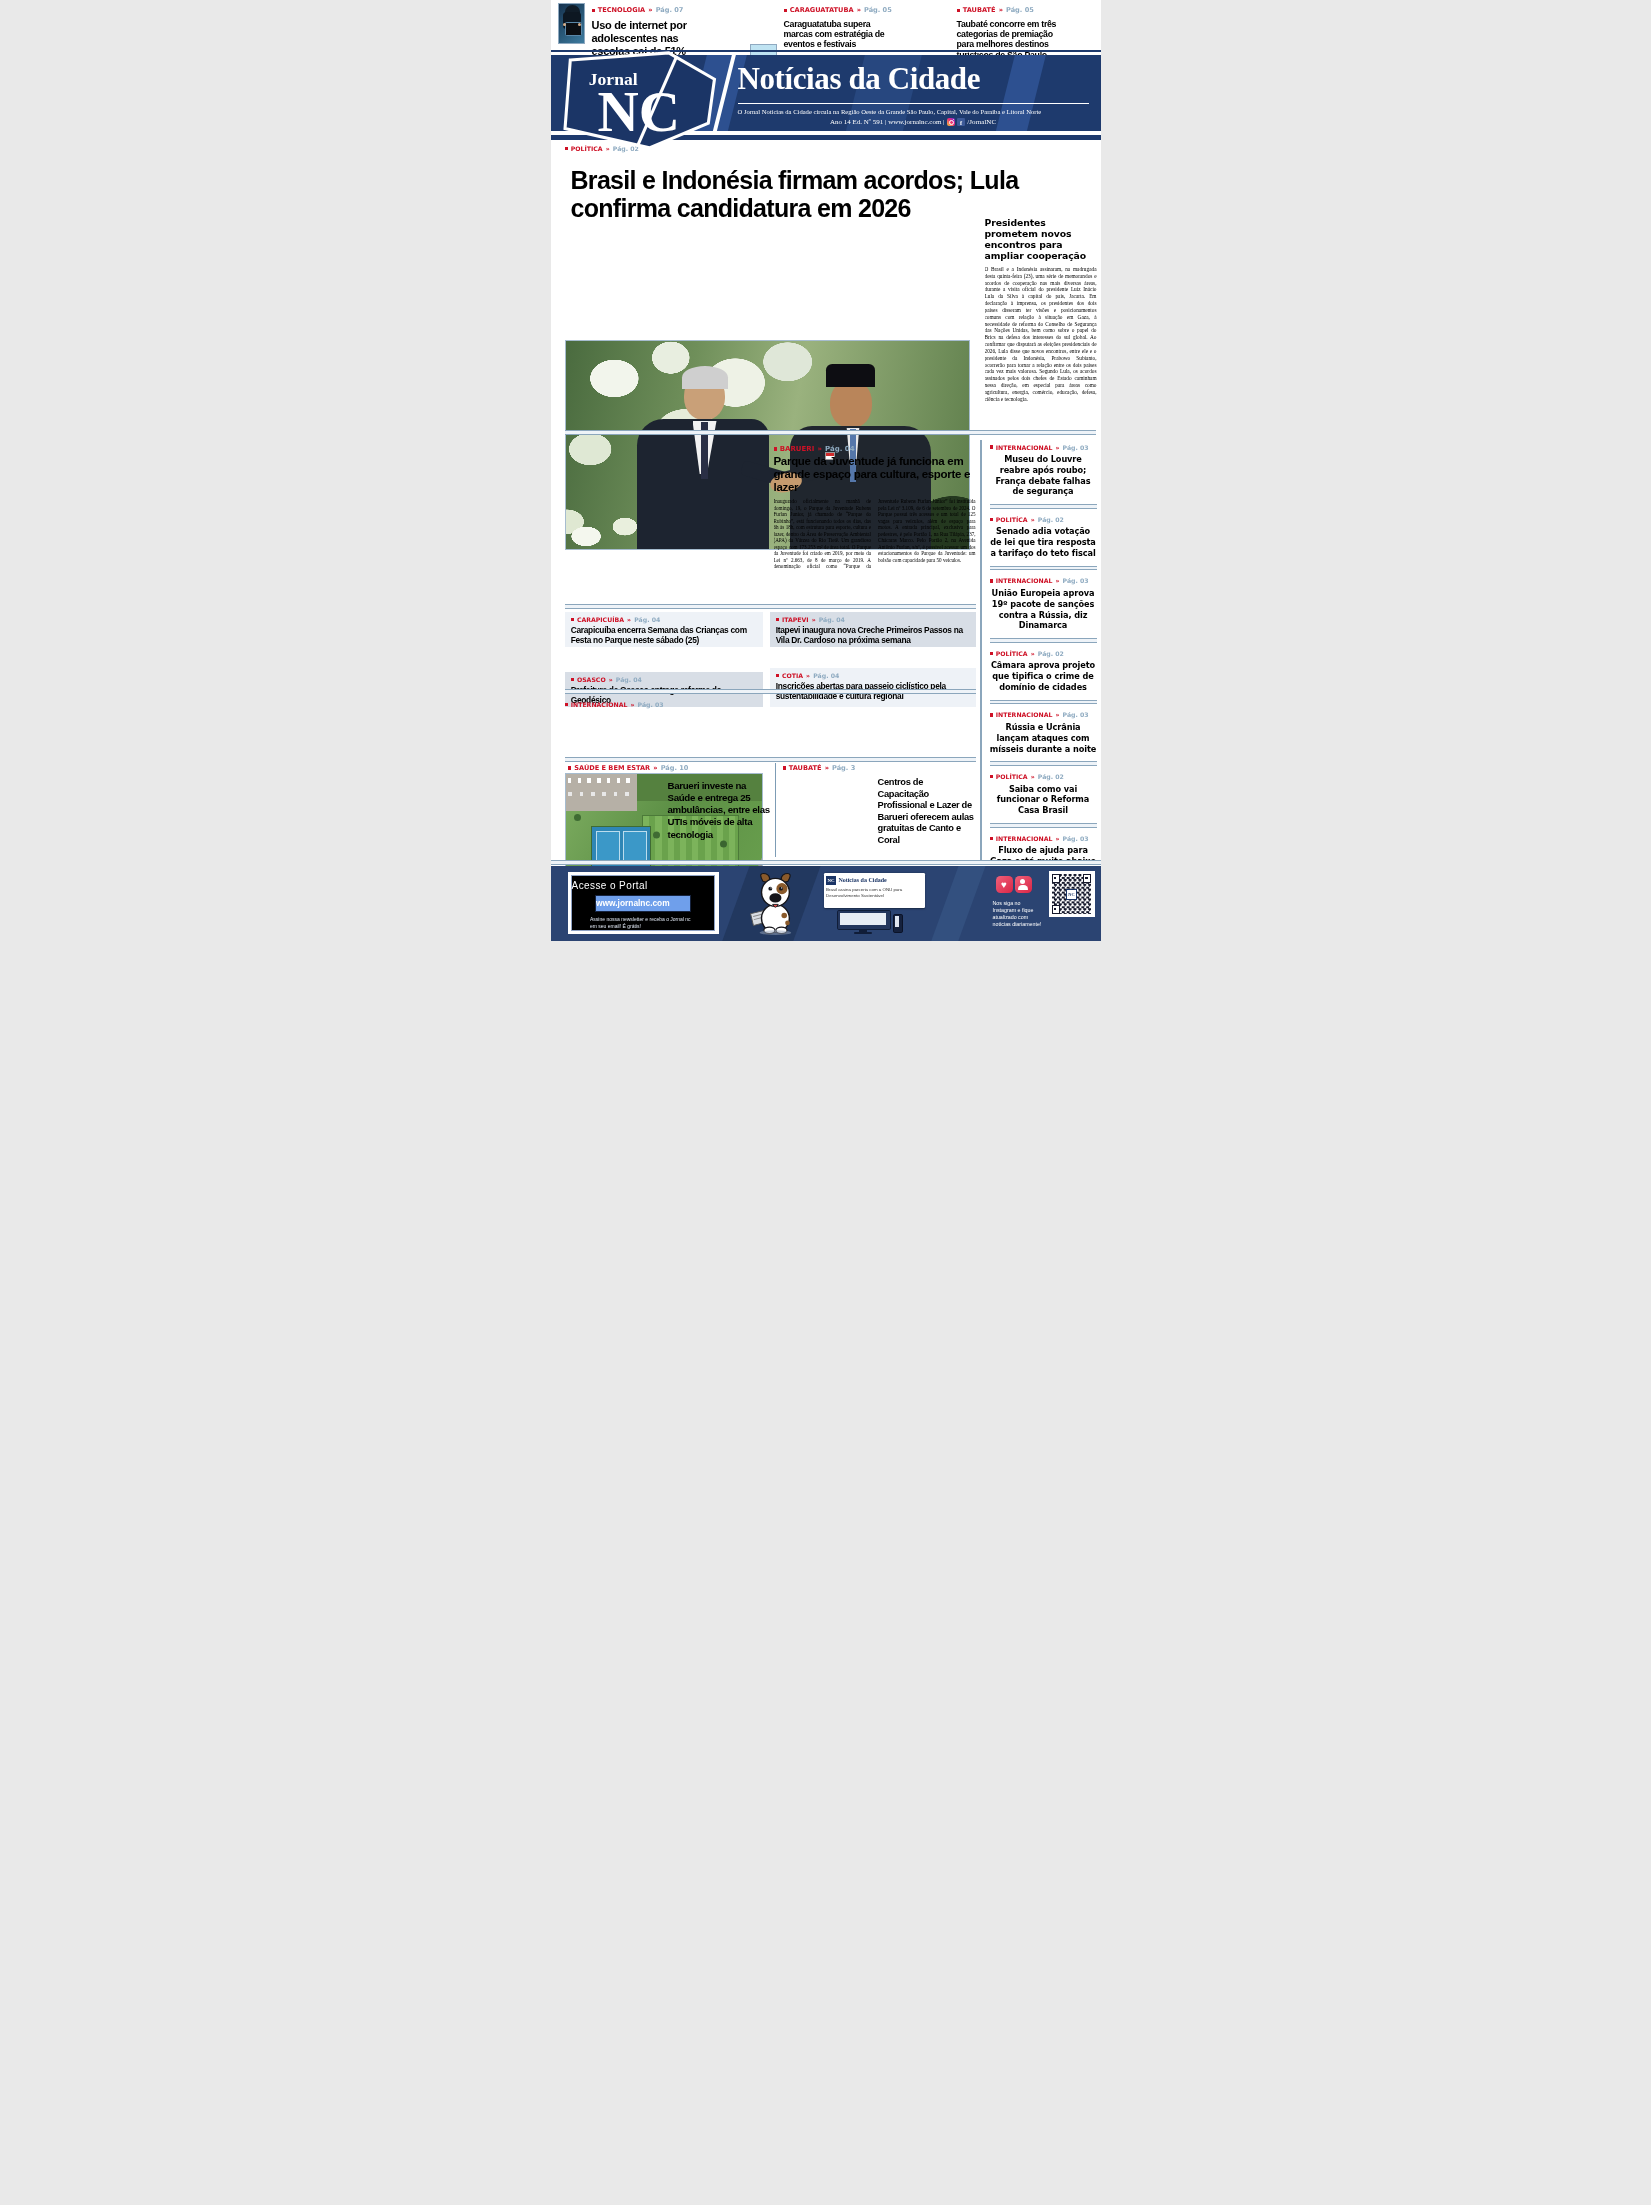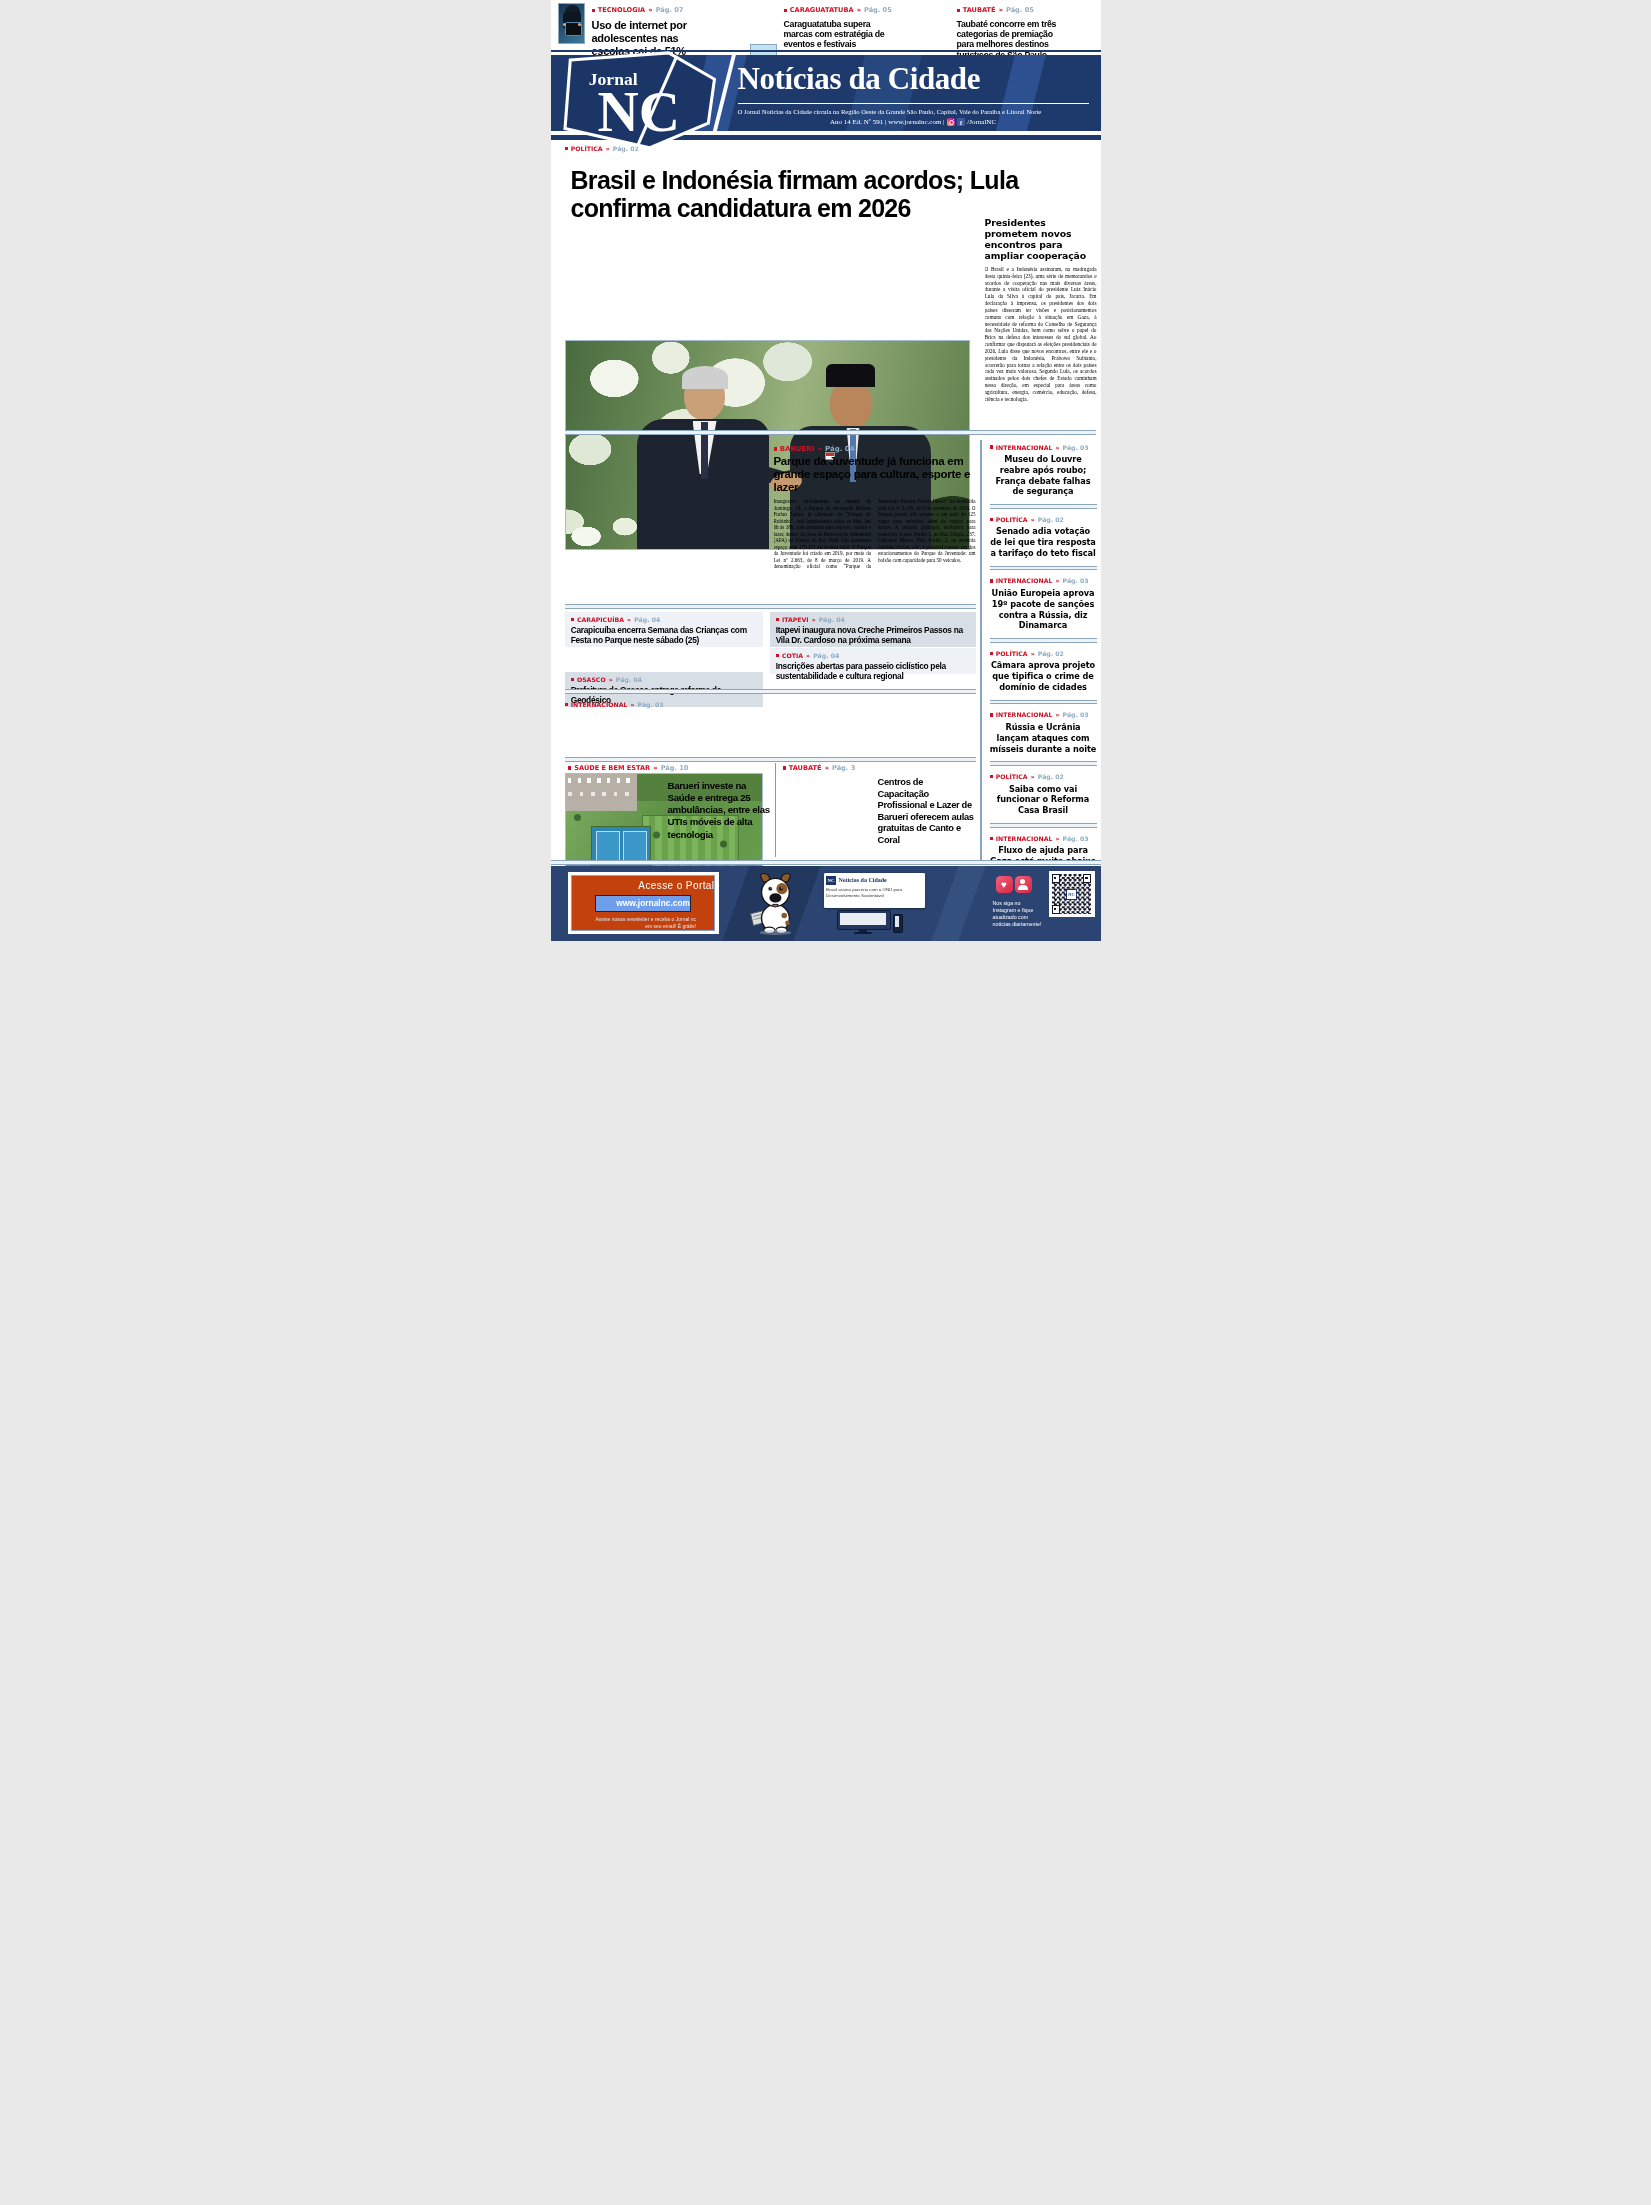--- a/index.html
+++ b/index.html
@@ -307,21 +307,21 @@
   <div class="abs city-box box-gray" style="left:14px;top:672px;width:198px;height:35px;">
     <div class="sec-label lbl-sm">
       <span class="bullet"></span>
       <span class="sec">OSASCO</span>
       <span class="chev">»</span>
       <span class="page">Pág. 04</span>
     </div>
     <div class="headline" style="font-size:8.4px;line-height:1.18;margin-top:3.1px;">Prefeitura de Osasco entrega reforma do Geodésico</div>
   </div>
 
-  <div class="abs city-box box-light" style="left:219px;top:648px;width:206px;height:26px;">
+  <div class="abs city-box box-light" style="left:219px;top:668px;width:206px;height:39px;">
     <div class="sec-label lbl-sm">
       <span class="bullet"></span>
       <span class="sec">COTIA</span>
       <span class="chev">»</span>
       <span class="page">Pág. 04</span>
     </div>
     <div class="headline" style="font-size:8.4px;line-height:1.18;margin-top:3.1px;">Inscrições abertas para passeio ciclístico pela sustentabilidade e cultura regional</div>
   </div>
 
   <div class="abs divider-h" style="left:14px;top:689px;width:411px;"></div>
@@ -354,21 +354,21 @@
 
   <div class="abs headline" style="left:327px;top:777px;width:99px;font-size:9.3px;line-height:1.25;">Centros de Capacitação Profissional e Lazer de Barueri oferecem aulas gratuitas de Canto e Coral</div>
 
   <div class="abs divider-h" style="left:0;top:860px;width:550px;"></div>
 
   <div class="abs" style="left:0;top:866px;width:550px;height:75px;background:#2b4472;overflow:hidden;">
     <div class="abs" style="left:184px;top:-4.4px;width:71px;height:88px;background:#22385f;transform:skewX(-20deg);"></div>
     <div class="abs" style="left:393px;top:-4.4px;width:26.5px;height:88px;background:#33507f;transform:skewX(-20deg);"></div>
 
     <div class="abs" style="left:17px;top:6.2px;width:151px;height:62px;background:#fff;padding:3.1px;box-sizing:border-box;">
-      <div style="width:100%;height:100%;background:#c2410c;border:0.4px solid #8fa2c4;box-sizing:border-box;text-align:right;">
+      <div style="width:100%;height:100%;background:#000000;border:0.4px solid #8fa2c4;box-sizing:border-box;text-align:left;">
         <div class="ftr-text" style="font-size:10px;font-weight:300;letter-spacing:0.4px;margin-top:3.5px;">Acesse o Portal</div>
         <div style="margin:4px auto 0;width:94px;height:15px;line-height:15px;background:#6f9feb;border:0.9px solid #16233f;color:#fff;font-weight:bold;font-size:8.4px;font-family:'Liberation Sans',sans-serif;cursor:pointer;">www.jornalnc.com</div>
         <div class="ftr-text" style="font-size:5px;color:#dfe6f2;margin:4px auto 0;width:106px;line-height:1.35;">Assine nossa newsletter e receba o Jornal nc em seu email! É grátis!</div>
       </div>
     </div>
 
     <div class="abs" style="left:198px;top:5.3px;width:51px;height:64px;">
       <svg width="51" height="64" viewBox="0 0 110 138">
         <g transform="rotate(-14 30 100)">
           <rect x="6" y="86" width="40" height="26" fill="#d9dde2" stroke="#555" stroke-width="2"></rect>

